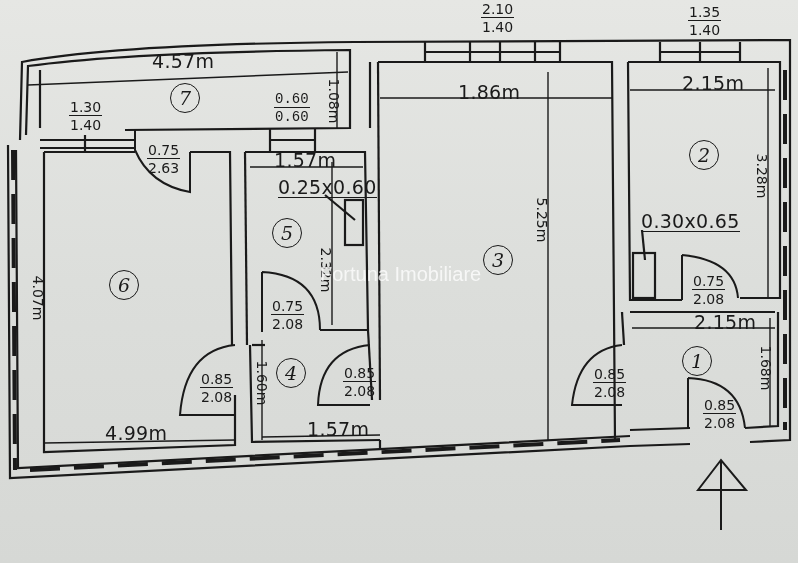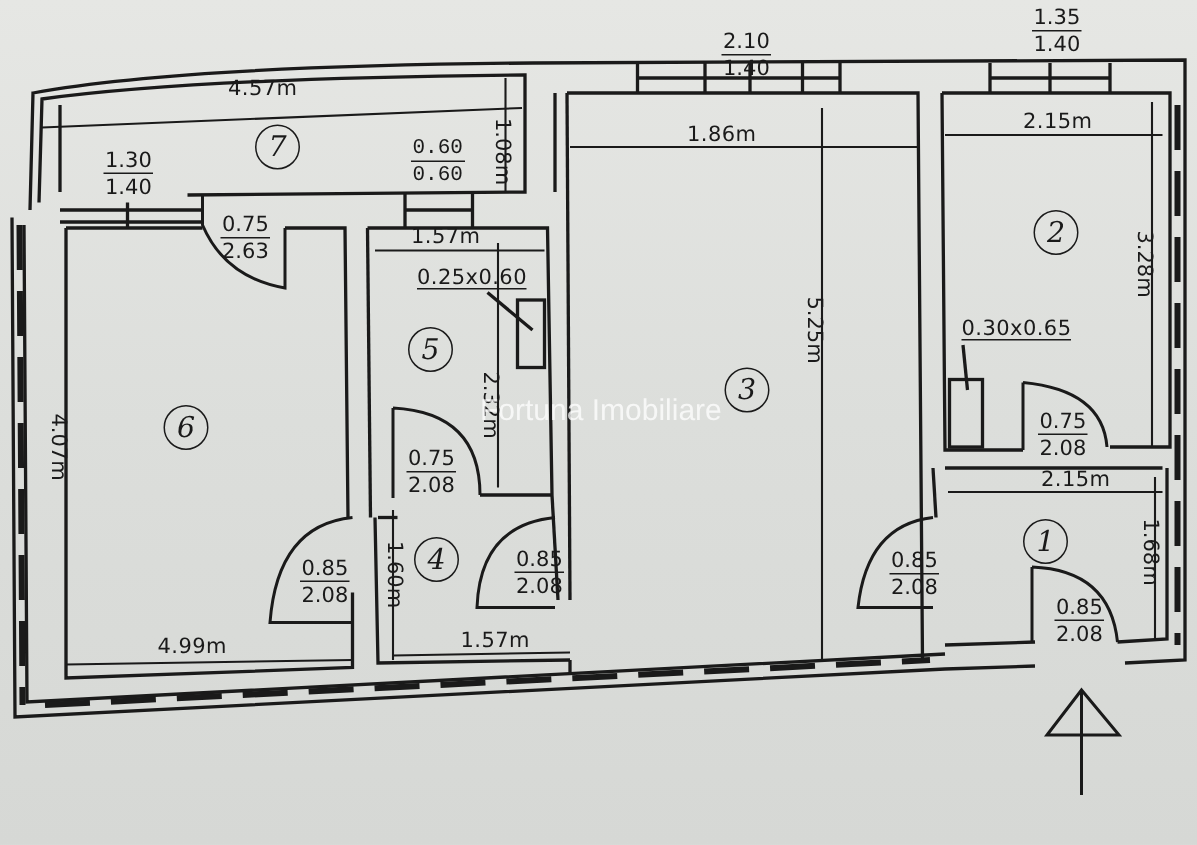--- a/index.html
+++ b/index.html
@@ -6,21 +6,21 @@
   body {
     width: 798px; height: 563px; overflow: hidden;
     background: #d9dbd8;
     font-family: "DejaVu Sans", sans-serif;
   }
   .sheet {
     position: relative; width: 798px; height: 563px;
     background: linear-gradient(180deg, #e6e7e4 0%, #dcdedb 50%, #d6d8d5 100%);
   }
   svg { position: absolute; left: 0; top: 0; }
-  .lbl { position: absolute; color: #1a1a1a; font-size: 14px; line-height: 1; white-space: nowrap; letter-spacing: 0.3px; }
+  .lbl { position: absolute; color: #1a1a1a; font-size: 19px; line-height: 1; white-space: nowrap; letter-spacing: 0.3px; }
   .frac { position: absolute; color: #1a1a1a; font-size: 14px; line-height: 1; text-align: center; }
   .frac .top { display: block; border-bottom: 1.6px solid #1a1a1a; padding: 0 1px 1px 1px; }
   .frac .bot { display: block; padding-top: 2px; }
   .vert { position: absolute; color: #1a1a1a; font-size: 14px; transform: rotate(90deg); transform-origin: center; white-space: nowrap; }
   .room {
     position: absolute; width: 30px; height: 30px; border: 1.6px solid #1a1a1a; border-radius: 50%;
     display: flex; align-items: center; justify-content: center;
     font-family: "DejaVu Serif", serif; font-style: italic; font-size: 19px; color: #1a1a1a; box-sizing: border-box;
   }
   .wm { position: absolute; color: rgba(255,255,255,0.75); font-size: 20px; font-family: "Liberation Sans", sans-serif; }
@@ -135,21 +135,21 @@
   <span class="vert" style="left:740px;top:168px;">3.28m</span>
   <span class="lbl" style="left:694px;top:313px;">2.15m</span>
   <span class="vert" style="left:744px;top:360px;">1.68m</span>
   <span class="lbl" style="left:274px;top:151px;">1.57m</span>
   <span class="vert" style="left:304px;top:262px;">2.32m</span>
   <span class="lbl" style="left:307px;top:420px;">1.57m</span>
   <span class="vert" style="left:240px;top:375px;">1.60m</span>
   <span class="lbl" style="left:105px;top:424px;">4.99m</span>
   <span class="vert" style="left:16px;top:290px;">4.07m</span>
 
-  <div class="frac" style="left:481px;top:21px;">
+  <div class="frac" style="left:481px;top:2px;">
     <span class="top">2.10</span>
     <span class="bot">1.40</span>
   </div>
   <div class="frac" style="left:688px;top:5px;">
     <span class="top">1.35</span>
     <span class="bot">1.40</span>
   </div>
   <div class="frac" style="left:69px;top:100px;">
     <span class="top">1.30</span>
     <span class="bot">1.40</span>

